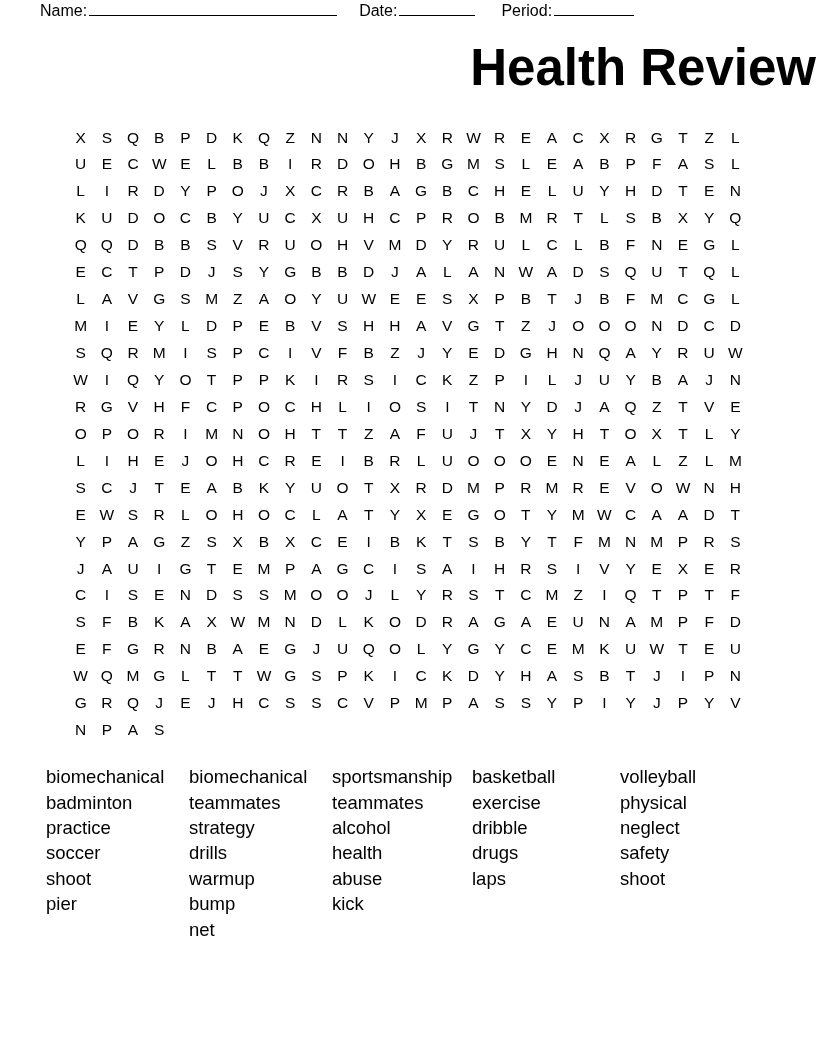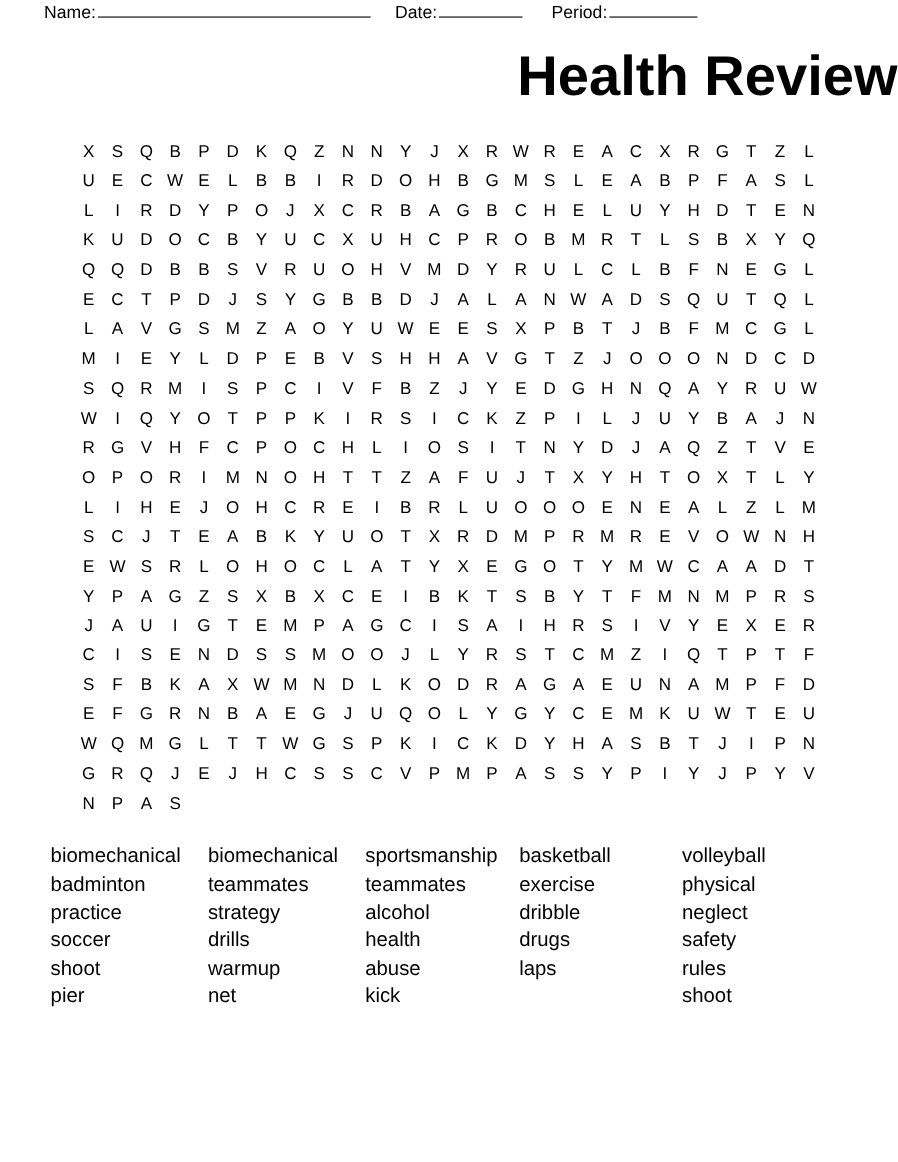--- a/index.html
+++ b/index.html
@@ -698,20 +698,21 @@
       <div class="word">soccer</div>
       <div class="word">shoot</div>
       <div class="word">pier</div>
     </div>
     <div class="word-col">
       <div class="word">biomechanical</div>
       <div class="word">teammates</div>
       <div class="word">strategy</div>
       <div class="word">drills</div>
       <div class="word">warmup</div>
+      <div class="word">bump</div>
       <div class="word">net</div>
     </div>
     <div class="word-col">
       <div class="word">sportsmanship</div>
       <div class="word">teammates</div>
       <div class="word">alcohol</div>
       <div class="word">health</div>
       <div class="word">abuse</div>
       <div class="word">kick</div>
     </div>
@@ -720,16 +721,15 @@
       <div class="word">exercise</div>
       <div class="word">dribble</div>
       <div class="word">drugs</div>
       <div class="word">laps</div>
     </div>
     <div class="word-col">
       <div class="word">volleyball</div>
       <div class="word">physical</div>
       <div class="word">neglect</div>
       <div class="word">safety</div>
-      <div class="word">rules</div>
       <div class="word">shoot</div>
     </div>
   </div>
 
 </body></html>

